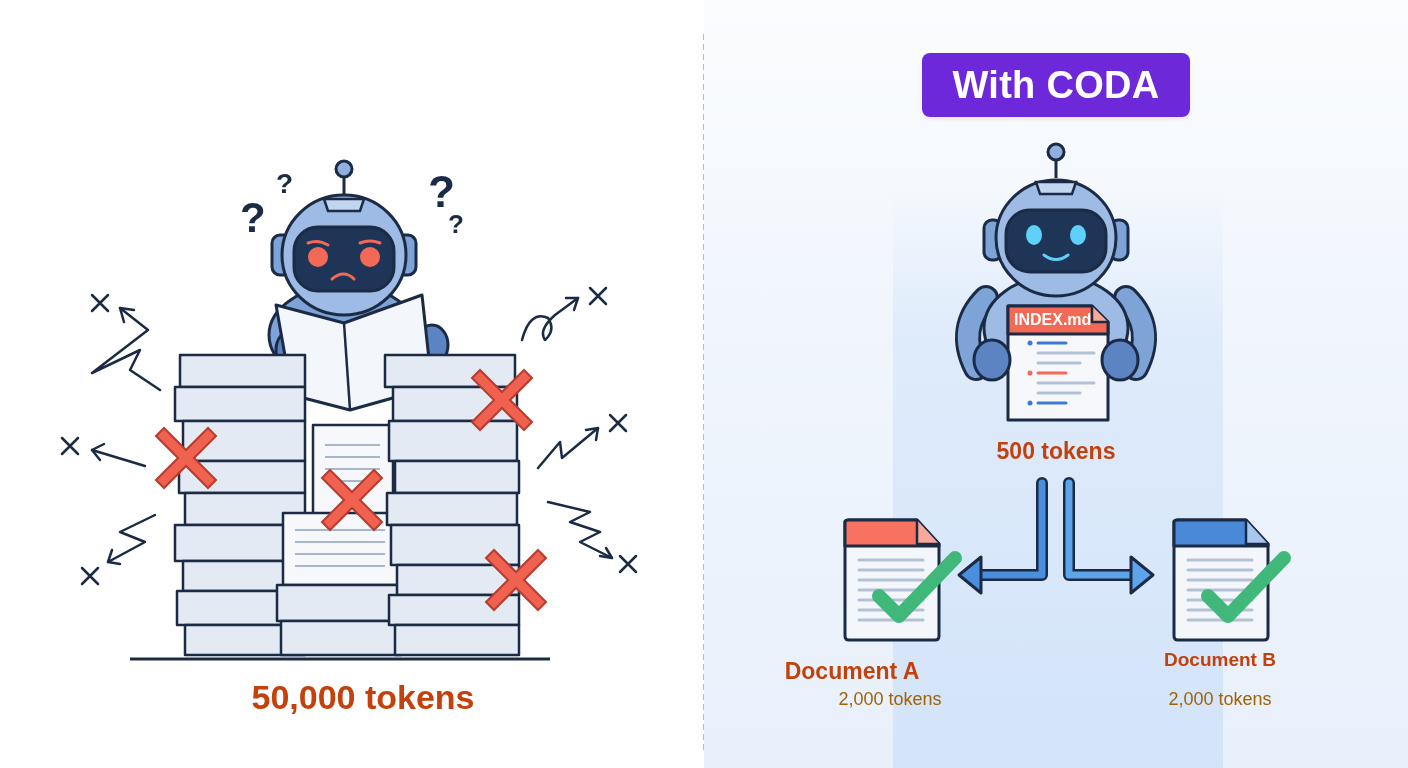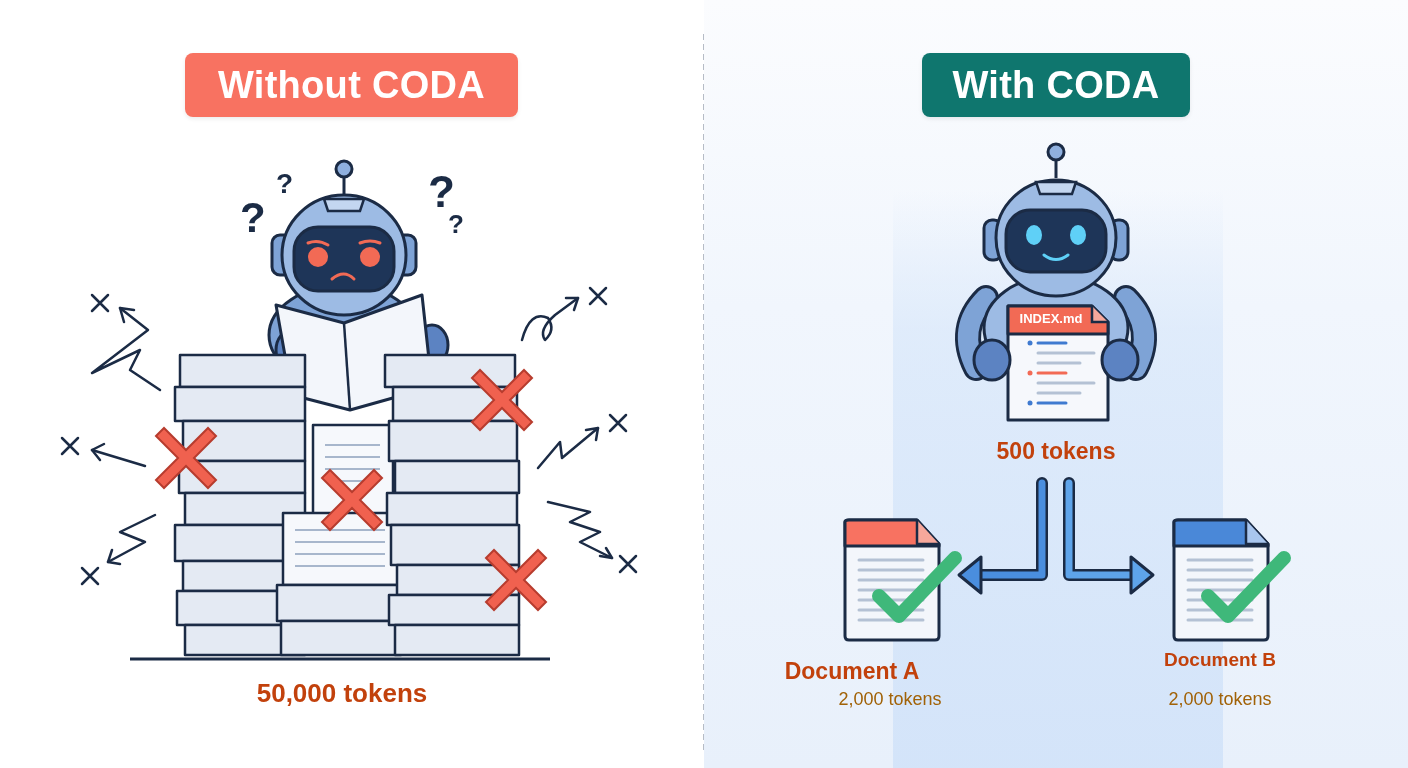--- a/index.html
+++ b/index.html
@@ -4,30 +4,29 @@
 <style>
   html,body{margin:0;padding:0;}
   body{width:1408px;height:768px;overflow:hidden;background:#ffffff;font-family:"Liberation Sans","DejaVu Sans",sans-serif;position:relative;}
   .panel{position:absolute;top:0;height:768px;}
   .left{left:0;width:704px;background:#ffffff;}
   .right{left:704px;width:704px;background:linear-gradient(180deg,#fbfcfe 0%,#f1f6fd 40%,#e8f0fb 100%);}
   .band{position:absolute;left:189px;top:190px;width:330px;height:578px;background:linear-gradient(180deg,rgba(220,233,250,0) 0%,rgba(214,230,250,.65) 25%,rgba(208,226,249,.85) 100%);}
   .divider{position:absolute;left:703px;top:34px;width:0;height:716px;border-left:2px dashed #b6bcc6;}
   .badge{position:absolute;top:53px;height:64px;border-radius:8px;color:#fff;font-weight:bold;font-size:38px;line-height:64px;text-align:center;letter-spacing:.3px;box-shadow:0 2px 4px rgba(0,0,0,.08);}
   .badge.red{left:185px;width:333px;background:#f87261;}
-  .badge.blue{left:922px;width:268px;background:#0f766e;}
+  .badge.blue{left:922px;width:268px;background:#6d28d9;}
   .label-strong{position:absolute;color:#c2410c;font-weight:bold;text-align:center;}
   .label-sub{position:absolute;color:#a16207;text-align:center;font-size:18px;}
   svg{position:absolute;overflow:visible;}
 </style>
 </head>
 <body>
 
 <div class="panel left">
-  <div class="badge red">Without CODA</div>
 
   <svg width="40" height="60" style="left:240px;top:190px" viewBox="0 0 40 60">
     <text x="0" y="42" font-size="42" font-weight="bold" fill="#1b2b45" font-family="Liberation Sans, sans-serif">?</text>
   </svg>
   <svg width="30" height="40" style="left:276px;top:165px" viewBox="0 0 30 40">
     <text x="0" y="28" font-size="28" font-weight="bold" fill="#1b2b45" font-family="Liberation Sans, sans-serif">?</text>
   </svg>
   <svg width="40" height="60" style="left:428px;top:165px" viewBox="0 0 40 60">
     <text x="0" y="42" font-size="44" font-weight="bold" fill="#1b2b45" font-family="Liberation Sans, sans-serif">?</text>
   </svg>
@@ -138,21 +137,21 @@
       <path d="M610 145 L626 161 M626 145 L610 161"></path>
       <path d="M538 198 L560 172 L562 188 L598 158"></path>
       <path d="M598 158 L586 160 M598 158 L596 170"></path>
 
       <path d="M620 286 L636 302 M636 286 L620 302"></path>
       <path d="M548 232 L590 242 L570 252 L600 262 L580 272 L612 288"></path>
       <path d="M612 288 L600 286 M612 288 L606 278"></path>
     </g>
   </svg>
 
-  <div class="label-strong" style="left:187px;top:678px;width:310px;font-size:26px;">50,000 tokens</div>
+  <div class="label-strong" style="left:208px;top:678px;width:310px;font-size:34px;">50,000 tokens</div>
 </div>
 
 <div class="divider"></div>
 
 <div class="panel right">
   <div class="band"></div>
 </div>
 
 <div class="badge blue">With CODA</div>
 
@@ -189,21 +188,21 @@
   <circle cx="84" cy="235" r="2.5" fill="#f26a55"></circle>
     <line x1="92" y1="235" x2="120" y2="235" stroke="#f26a55" stroke-width="3" stroke-linecap="round"></line>
   <line x1="92" y1="245" x2="148" y2="245" stroke="#b4c1d4" stroke-width="3" stroke-linecap="round"></line>
   <line x1="92" y1="255" x2="134" y2="255" stroke="#b4c1d4" stroke-width="3" stroke-linecap="round"></line>
   <circle cx="84" cy="265" r="2.5" fill="#3f7ad0"></circle>
     <line x1="92" y1="265" x2="120" y2="265" stroke="#3f7ad0" stroke-width="3" stroke-linecap="round"></line>
 
   <ellipse cx="46" cy="222" rx="18" ry="20" fill="#5c83c2" stroke="#1b2b45" stroke-width="3"></ellipse>
   <ellipse cx="174" cy="222" rx="18" ry="20" fill="#5c83c2" stroke="#1b2b45" stroke-width="3"></ellipse>
 </svg>
-<div style="position:absolute;left:1014px;top:311px;width:74px;color:#fff;font-size:13px;font-weight:bold;text-align:center;">INDEX.md</div>
+<div style="position:absolute;left:1014px;top:311px;width:74px;color:#fff;font-size:16px;font-weight:bold;text-align:center;">INDEX.md</div>
 
 <div class="label-strong" style="left:956px;top:438px;width:200px;font-size:23px;">500 tokens</div>
 
 <svg width="220" height="130" style="left:955px;top:475px" viewBox="0 0 220 130">
   <g stroke-linejoin="round" stroke-linecap="round" fill="none">
     <path d="M87 8 L87 100 L20 100" stroke="#1b2b45" stroke-width="12"></path>
     <path d="M87 8 L87 100 L20 100" stroke="#4a8ede" stroke-width="7"></path>
     <path d="M114 8 L114 100 L180 100" stroke="#1b2b45" stroke-width="12"></path>
     <path d="M114 8 L114 100 L180 100" stroke="#5ea4ea" stroke-width="7"></path>
   </g>

